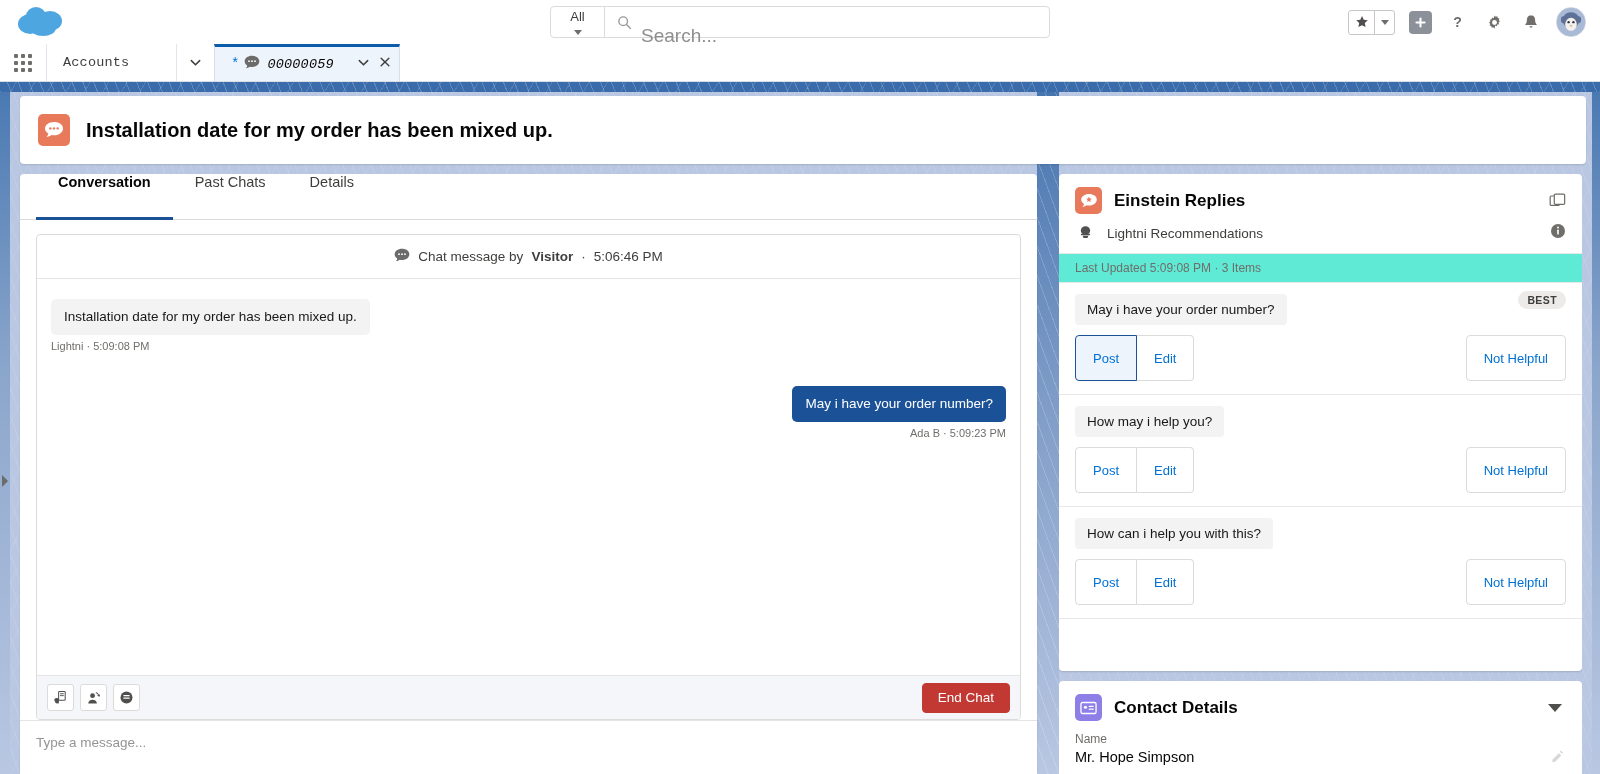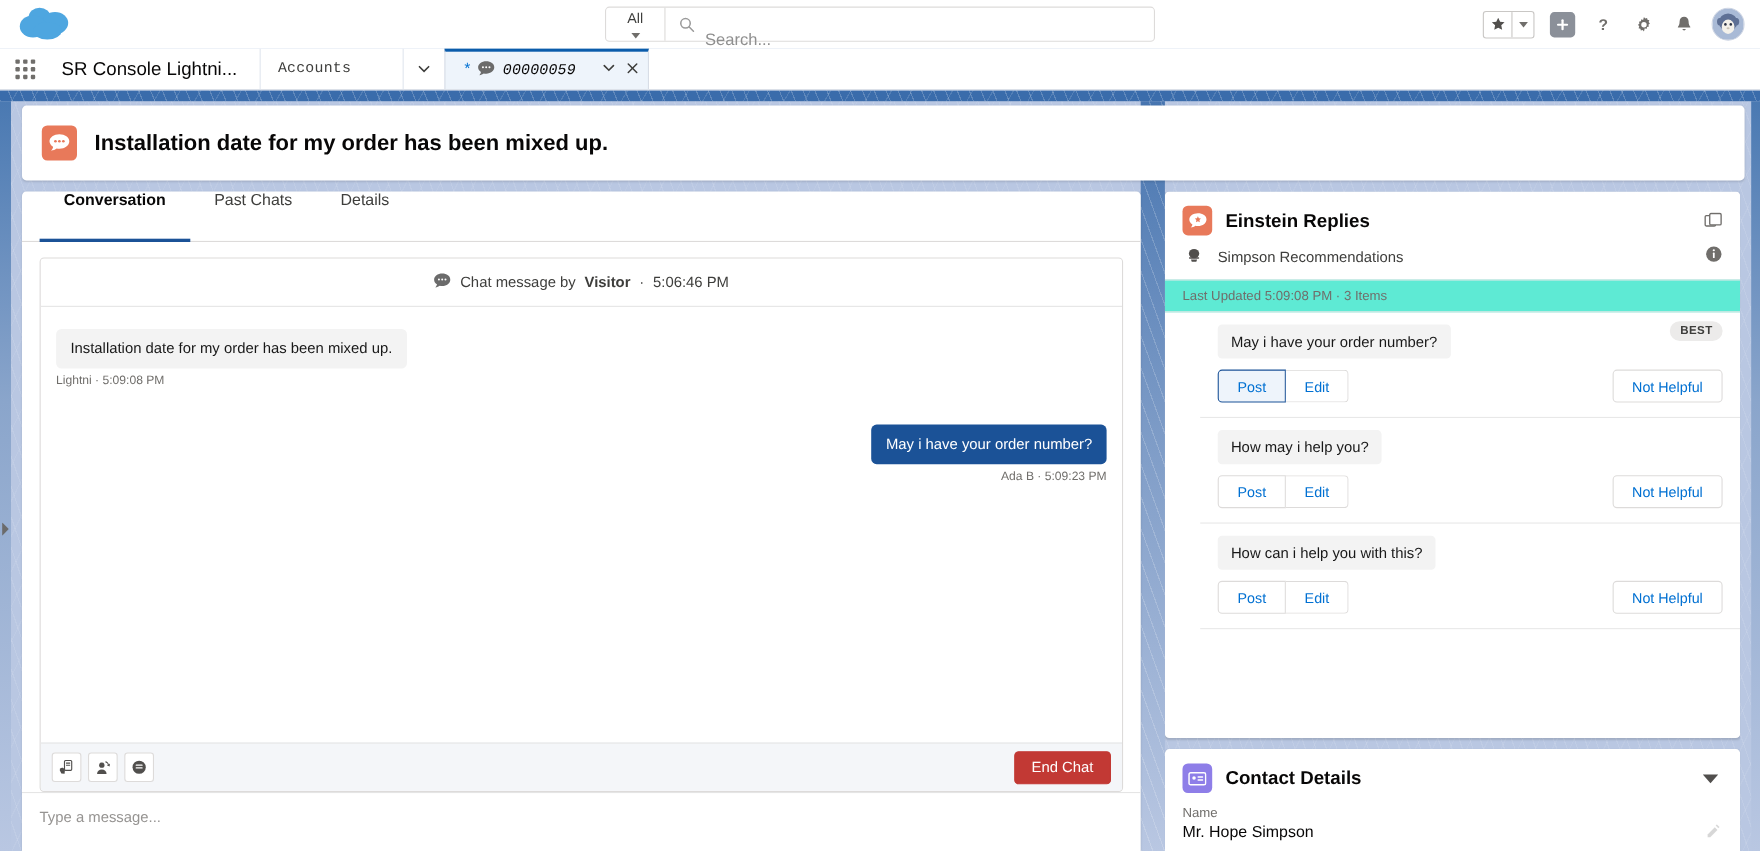--- a/index.html
+++ b/index.html
@@ -29,21 +29,21 @@
   .search-scope {
     width: 54px; height: 100%; display: flex; align-items: center;
     justify-content: center; gap: 6px;
     border-right: 1px solid #dddbda;
     font-size: 13px; color: #3e3e3c; flex-direction: column;
   }
   .caret-dn { width: 0; height: 0; border-left: 4px solid transparent;
     border-right: 4px solid transparent; border-top: 5px solid #706e6b; }
   .search-ico { margin: 0 9px 0 12px; display: flex; }
   .search-input {
-    border: 0; outline: none; flex: 1; font-size: 15px;
+    border: 0; outline: none; flex: 1; font-size: 19px;
     color: #404040; font-family: inherit; background: transparent; margin-top: 28px;
   }
   .search-input::placeholder { color: #8f8f8f; }
 
   .header-actions {
     margin-left: auto; margin-right: 14px;
     display: flex; align-items: center; gap: 13px;
   }
   .fav-group { display: flex; align-items: center; border: 1px solid #c9c7c5;
     border-radius: 3px; height: 25px; overflow: hidden; }
@@ -220,36 +220,36 @@
   .panel-title { font-size: 17px; font-weight: bold; color: #080707; }
   .panel-head-action { margin-left: auto; display: flex; align-items: center; }
   .sub-row { display: flex; align-items: center; gap: 13px; padding: 9px 16px 10px 18px; }
   .sub-label { font-size: 13.5px; color: #3e3e3c; }
   .sub-info { margin-left: auto; }
   .last-updated {
     font-size: 12px; color: #706e6b; padding: 7px 16px;
     border-top: 1px solid #e8e8e8; border-bottom: 1px solid #e8e8e8;
     background: #5eead4;
   }
-  .reply-list { flex: 1; overflow: hidden; margin-left: 32px; }
+  .reply-list { flex: 1; overflow: hidden; }
   .reply-item { padding: 11px 16px 13px 16px; border-bottom: 1px solid #e8e8e8; position: relative; }
   .best-badge {
     position: absolute; right: 16px; top: 8px;
     background: #ecebea; color: #3e3e3c; font-size: 10.5px; font-weight: bold;
     letter-spacing: .4px; border-radius: 10px; padding: 3px 9px;
   }
   .reply-text {
     display: inline-block; background: #f3f3f3; color: #181818;
     font-size: 13.5px; padding: 8px 12px; border-radius: 4px; margin-bottom: 10px;
   }
   .reply-actions { display: flex; align-items: center; }
   .btn-group { display: flex; }
   .btn {
     border: 1px solid #dddbda; background: #fff; color: #0070d2;
-    font-size: 13px; font-family: inherit; height: 30px; padding: 0 17px;
+    font-size: 13px; font-family: inherit; height: 46px; padding: 0 17px;
     display: flex; align-items: center; justify-content: center;
   }
   .btn-group .btn:first-child { border-radius: 4px 0 0 4px; }
   .btn-group .btn:last-child { border-radius: 0 4px 4px 0; border-left: 0; }
   .btn.focused { background: #eef4fb; border: 1px solid #1b5297; border-radius: 4px; }
   .btn-outline { margin-left: auto; border: 1px solid #dddbda; border-radius: 4px; }
 
   
   .contact-panel { margin-top: 10px; }
   .contact-body { padding: 4px 16px 0 16px; }
@@ -347,21 +347,20 @@
         <i></i>
         <i></i>
         <i></i>
         <i></i>
         <i></i>
         <i></i>
         <i></i>
         <i></i>
     </div>
   </div>
-  <div class="app-name">SR Console Lightni...</div>
   <div class="tab-item nav-tab">
     <span class="tab-label">Accounts</span>
   </div>
   <div class="tab-chevron">
     <svg width="13" height="13" viewBox="0 0 14 14" fill="none" stroke="#3e3e3c" stroke-width="1.6" stroke-linecap="round">
       <polyline points="2.5,5 7,9.5 11.5,5"></polyline>
     </svg>
   </div>
   <div class="tab-item active">
     <span class="tab-dirty">*</span>
@@ -507,21 +506,21 @@
       </div>
 
       <div class="sub-row">
         <span>
           <svg width="17" height="15" viewBox="0 0 18 16" fill="#514f4d">
             <ellipse cx="9" cy="7" rx="5" ry="4.6"></ellipse>
             <rect x="4" y="10.5" width="10" height="1.4" rx=".7"></rect>
             <path d="M6 12.6h6l-.8 2.2H6.8z"></path>
           </svg>
         </span>
-        <span class="sub-label">Simpson Recommendations</span>
+        <span class="sub-label">Lightni Recommendations</span>
         <span class="sub-info">
           <svg width="16" height="16" viewBox="0 0 16 16" fill="#706e6b">
             <circle cx="8" cy="8" r="7"></circle>
             <rect x="7.2" y="6.6" width="1.6" height="5" fill="#fff" rx=".6"></rect>
             <circle cx="8" cy="4.5" r="1" fill="#fff"></circle>
           </svg>
         </span>
       </div>
 
       <div class="last-updated">Last Updated 5:09:08 PM · 3 Items</div>

